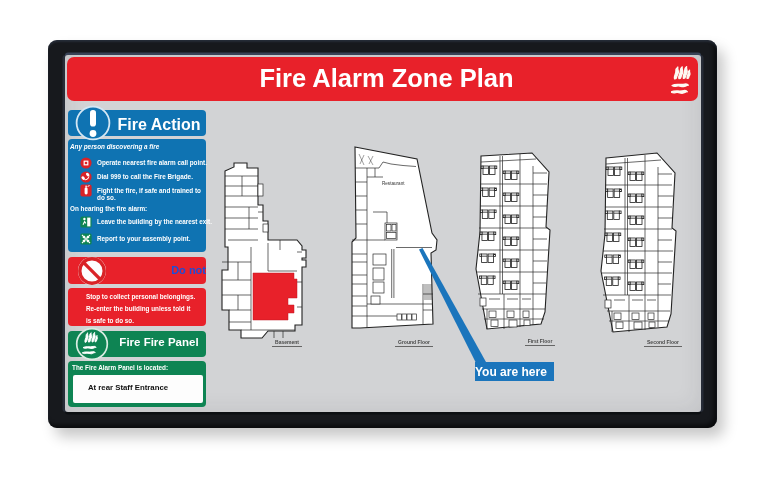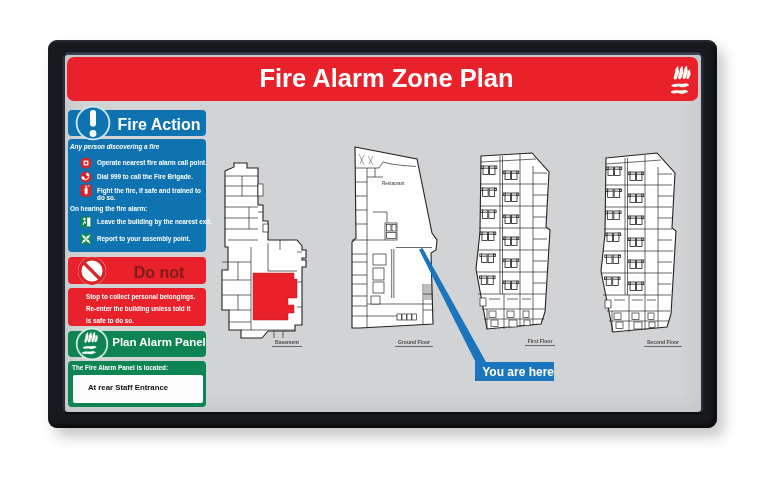--- a/index.html
+++ b/index.html
@@ -86,35 +86,35 @@
     <g stroke="#ffffff" stroke-width="1.1" fill="#ffffff">
       <path d="M2,2 L4.4,4.4 M10,2 L7.6,4.4 M2,10 L4.4,7.6 M10,10 L7.6,7.6"></path>
       <path d="M5.2,5.2 L3.4,4.6 L4.6,3.4 Z M6.8,5.2 L8.6,4.6 L7.4,3.4 Z M5.2,6.8 L3.4,7.4 L4.6,8.6 Z M6.8,6.8 L8.6,7.4 L7.4,8.6 Z"></path>
     </g>
   </svg>
 
 <div class="abs" style="left:97px;top:235px;width:112px;white-space:nowrap;font-weight:bold;font-size:6.35px;color:#ffffff;">Report to your assembly point.</div>
 
 <div class="abs" style="left:68px;top:257px;width:138px;height:27px;background:#e8212a;border-radius:4px;"></div>
 
-<div class="abs" style="left:112px;top:263.5px;width:94px;text-align:center;font-weight:bold;font-size:16px;color:#7f1d1d;">Do not</div>
+<div class="abs" style="left:112px;top:263.5px;width:94px;text-align:right;font-weight:bold;font-size:11px;color:#1d4ed8;">Do not</div>
 
 <svg class="abs" style="left:77px;top:256px;" width="30" height="30" viewBox="0 0 30 30">
   <circle cx="15" cy="15" r="14" fill="#fdfdfd"></circle>
   <circle cx="15" cy="15" r="12.2" fill="none" stroke="#d92327" stroke-width="3.4"></circle>
   <rect x="13.3" y="2.5" width="3.4" height="25" fill="#d92327" transform="rotate(-45 15 15)"></rect>
 </svg>
 
 <div class="abs" style="left:68px;top:288px;width:138px;height:38px;background:#e8212a;border-radius:4px;"></div>
 
 <div class="abs" style="left:86px;top:291px;width:118px;font-weight:bold;font-size:6.35px;color:#ffffff;line-height:1.92;white-space:nowrap;">Stop to collect personal belongings.<br>Re-enter the building unless told it<br>is safe to do so.</div>
 
 <div class="abs" style="left:68px;top:331px;width:138px;height:26px;background:#0e8453;border-radius:4px;"></div>
 
-<div class="abs" style="left:111px;top:336px;width:96px;text-align:center;font-weight:bold;font-size:11.5px;color:#ffffff;">Plan Alarm Panel</div>
+<div class="abs" style="left:111px;top:336px;width:96px;text-align:center;font-weight:bold;font-size:11.5px;color:#ffffff;">Fire Fire Panel</div>
 
 <svg class="abs" style="left:75px;top:327px;" width="34" height="34" viewBox="0 0 34 34">
   <circle cx="17" cy="17" r="15.3" fill="#0e8453" stroke="#d9ece2" stroke-width="1.7"></circle>
   <g fill="#ffffff" stroke="#ffffff" stroke-width="1.1" stroke-linejoin="round" transform="translate(7.2,4.2) scale(0.8)">
     <g transform="rotate(14 10 16)">
     <path d="M3.2,15.5 C1.6,12.5 3.6,10.5 2.6,7.5 C2.1,6 2.6,4.5 3.6,3.2 C3.4,5.2 5.0,6.2 5.4,8.2 C5.8,10.2 4.6,11.2 4.9,13.4 C5.0,14.4 4.6,15.3 3.2,15.5 Z"></path>
     <path d="M7.4,14.2 C5.8,11.2 7.8,9.2 6.8,6.2 C6.3,4.7 6.8,3.2 7.8,1.9 C7.6,3.9 9.2,4.9 9.6,6.9 C10,8.9 8.8,9.9 9.1,12.1 C9.2,13.1 8.8,14 7.4,14.2 Z"></path>
     <path d="M11.6,12.9 C10,9.9 12,7.9 11,4.9 C10.5,3.4 11,1.9 12,0.6 C11.8,2.6 13.4,3.6 13.8,5.6 C14.2,7.6 13,8.6 13.3,10.8 C13.4,11.8 13,12.7 11.6,12.9 Z"></path>
     <path d="M15.2,11.9 C14.2,9.9 15.6,8.4 15,6.4 C14.7,5.4 15,4.4 15.7,3.5 C15.6,4.9 16.7,5.6 17,7 C17.3,8.4 16.4,9 16.6,10.6 C16.7,11.3 16.3,11.8 15.2,11.9 Z"></path>
     <path d="M2.4,22.5 C5.4,19.5 10.4,20.3 14.4,18.1 C15.9,17.3 17.2,17.5 18.2,18.3 C16.4,18.5 15.9,20.1 13.9,20.9 C11.9,21.7 10.2,20.7 8.2,21.5 C6.2,22.3 4.9,23.6 2.4,22.5 Z"></path>
@@ -393,13 +393,13 @@
 </svg>
 
 <div class="abs" style="left:634px;top:340px;width:58px;text-align:center;font-size:5px;line-height:1;"><span style="display:inline-block;font-size:5px;font-weight:bold;color:#4a4a4a;border-bottom:1px solid #666;padding:0 3px 1px;">Second Floor</span></div>
 
 <svg class="abs" style="left:410px;top:245px;" width="150" height="140" viewBox="0 0 150 140">
   <polygon points="9,4.5 12.5,3 76,117 65.5,117" fill="#1b75bc"></polygon>
 </svg>
 
 <div class="abs" style="left:475px;top:362px;width:79px;height:19px;background:#1b75bc;"></div>
 
-<div class="abs" style="left:475px;top:365px;width:79px;text-align:right;font-weight:bold;font-size:12px;color:#ffffff;">You are here</div>
+<div class="abs" style="left:475px;top:365px;width:79px;text-align:left;font-weight:bold;font-size:12px;color:#ffffff;">You are here</div>
 
 </body></html>

